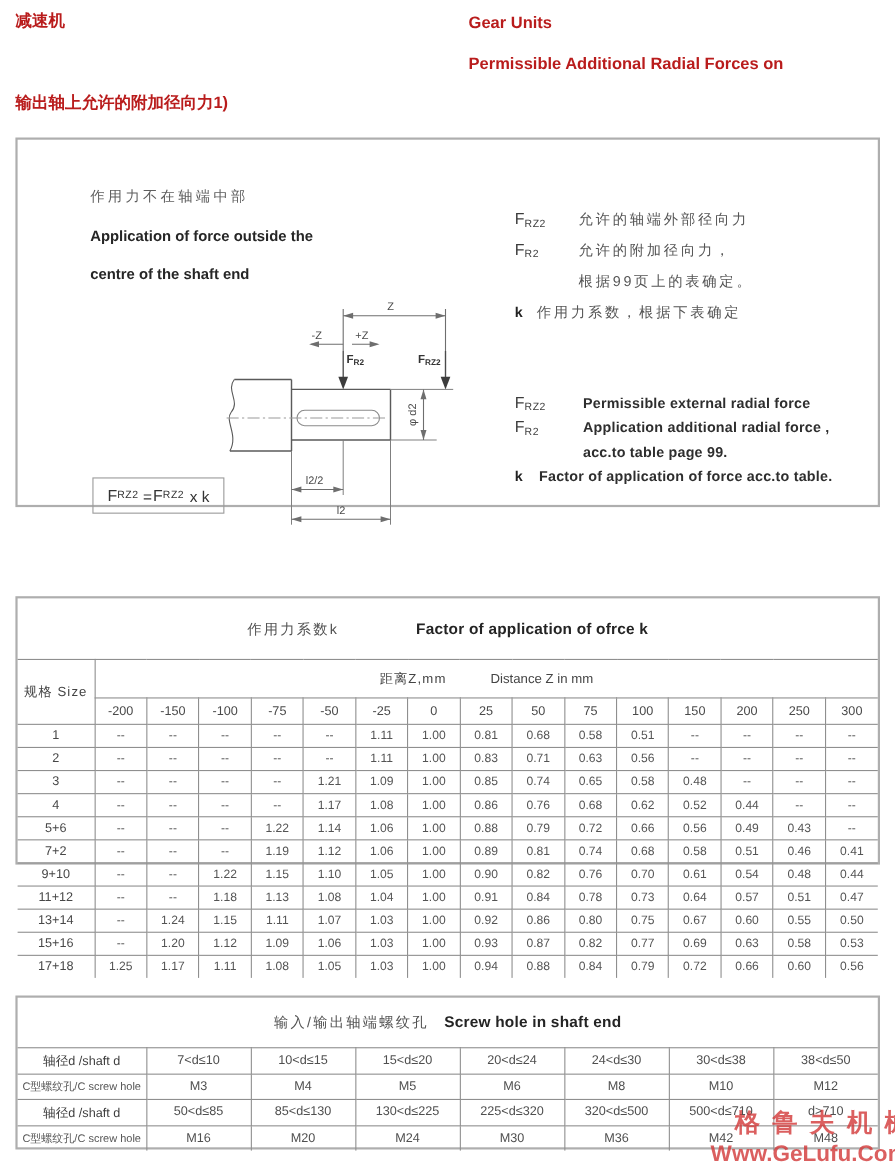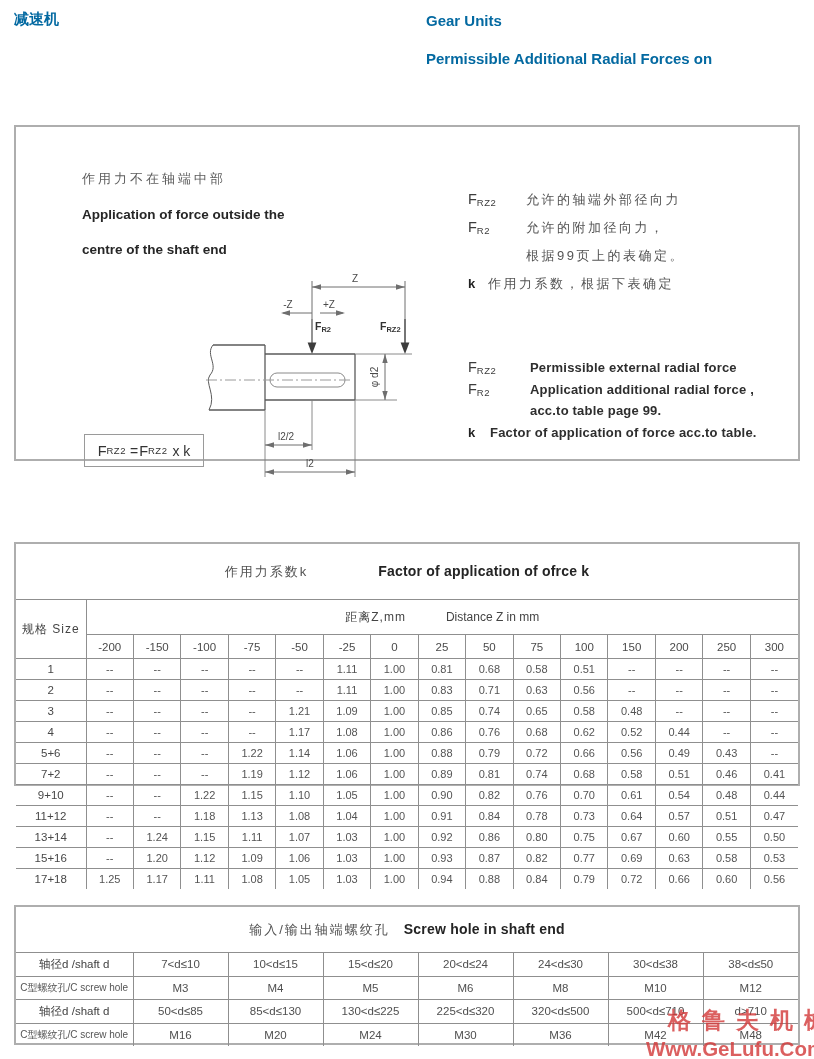--- a/index.html
+++ b/index.html
@@ -1,19 +1,19 @@
 <!DOCTYPE html>
 <html><head>
 <meta charset="utf-8">
 <style>
   html,body{margin:0;padding:0;background:#fff;}
   .page{position:relative;width:814px;height:1059px;background:#fff;overflow:hidden;
         font-family:"Liberation Sans",sans-serif;color:#222;}
   
-  .hdr-line{position:absolute;font-weight:bold;color:#0369a1;white-space:nowrap;text-align:center;}
+  .hdr-line{position:absolute;font-weight:bold;color:#b91c1c;white-space:nowrap;text-align:center;}
   .h-cn1{left:14px;top:10px;font-size:15px;}
   .h-models{left:14px;top:48px;font-size:16.5px;letter-spacing:.3px;}
   .h-cn2{left:14px;top:84px;font-size:15px;}
   .h-en1{left:426px;top:12px;font-size:15px;}
   .h-en2{left:426px;top:50px;font-size:15px;}
   .h-en3{left:432px;top:84px;font-size:15px;margin-top:42px;}
   
   .box{position:absolute;left:14px;width:786px;border:2px solid #aeaeae;background:#fff;box-sizing:border-box;}
   .diagram-box{top:125px;height:336px;}
   .k-box{top:542px;height:244px;}
@@ -62,20 +62,21 @@
   .drawing text{font-family:"Liberation Sans",sans-serif;fill:#4a4a4a;font-size:10px;}
   .drawing .flbl{font-size:10.5px;font-weight:bold;fill:#333;}
   .drawing .fsub{font-size:7.5px;font-weight:bold;}
 </style>
 </head>
 <body>
 
 <div class="page">
 
   <div class="hdr-line h-cn1">减速机</div>
+  <div class="hdr-line h-cn2">输出轴上允许的附加径向力1)</div>
   <div class="hdr-line h-en1">Gear Units</div>
   <div class="hdr-line h-en2">Permissible Additional Radial Forces on</div>
   <div class="hdr-line h-en3">Output Shaft 1)</div>
 
   <section class="box diagram-box">
     <div class="note-cn">作用力不在轴端中部</div>
     <div class="note-en ne1">Application of force outside the</div>
     <div class="note-en ne2">centre of the shaft end</div>
 
     <svg class="drawing" width="248" height="218" viewBox="0 0 248 218">

